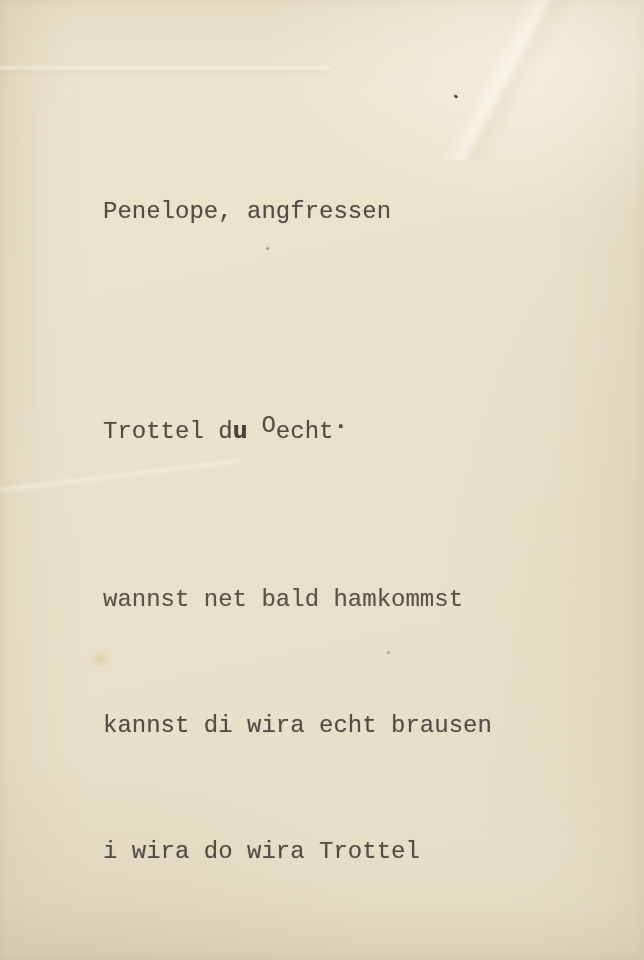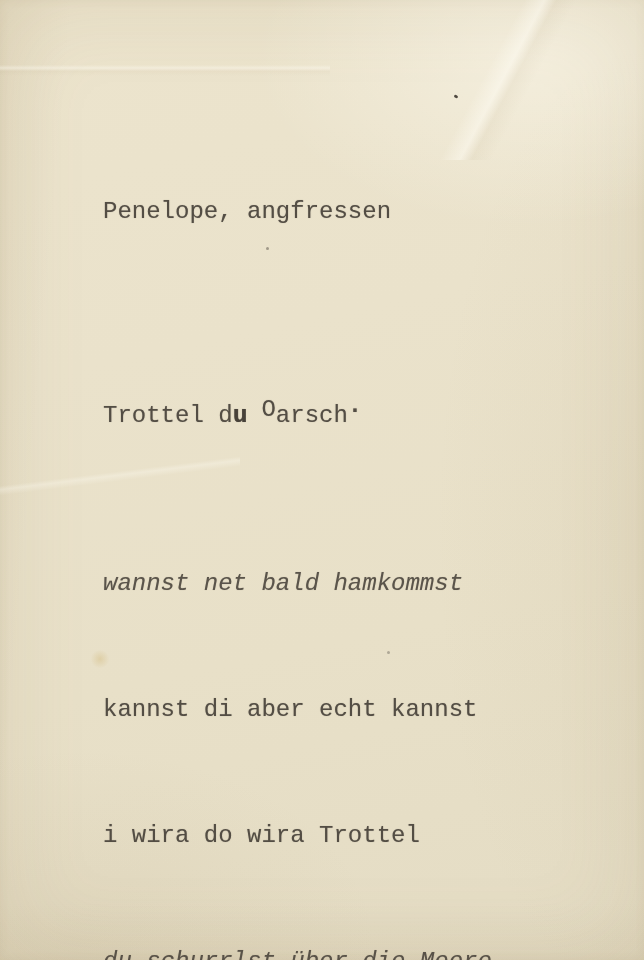--- a/index.html
+++ b/index.html
@@ -31,22 +31,22 @@
     left:0; top:440px; width:240px; height:70px;
     background: linear-gradient(173deg, transparent 46%, rgba(255,253,245,0.30) 50%, transparent 56%);
   }
   .poem {
     position:absolute; left:103px; top:107px;
     font-size:24px; line-height:42px; white-space:pre;
     color:rgba(70,64,56,0.88);
     text-shadow:0 0 1px rgba(70,64,56,0.35);
   }
   .line { position:relative; height:42px; }
-  .line:nth-child(3n) { opacity:0.95;font-style:italic; }
-  .title { margin-bottom:36px; }
+  .line:nth-child(3n) { opacity:0.95; }
+  .title { margin-bottom:52px; }
   .ot { font-weight:700; text-shadow:0.6px 0 currentColor, 0 0 1px rgba(70,64,56,0.4); }
   .raised { position:relative; top:-6px; }
   .rdot { position:relative; top:-5px; font-weight:700; }
   .speck { position:absolute; border-radius:50%; pointer-events:none; }
   .speck-top-right { left:454px; top:95px; width:4px; height:3px; background:rgba(50,45,38,0.85); transform:rotate(25deg); }
   .speck-under-du { left:266px; top:247px; width:3px; height:3px; background:rgba(70,64,56,0.45); }
   .speck-after-kummst { left:387px; top:651px; width:3px; height:3px; background:rgba(70,64,56,0.35); }
   .stain-spot { left:90px; top:650px; width:20px; height:18px;
     background:radial-gradient(circle, rgba(200,168,90,0.30), rgba(200,168,90,0.0) 70%); }
 </style>
@@ -55,24 +55,24 @@
 
 <div class="sheet">
   <div class="shading"></div>
   <div class="crease crease-top-right"></div>
   <div class="crease crease-left-top"></div>
   <div class="crease crease-mid-left"></div>
 
   <div class="poem">
     <div class="line title">Penelope, angfressen</div>
 
-    <div class="line"><span>Trottel d</span><span class="ot">u</span><span> </span><span class="raised">O</span><span>arsch</span><span class="rdot">·</span></div>
+    <div class="line"><span>Trottel d</span><span class="ot">u</span><span> </span><span class="raised">O</span><span>echt</span><span class="rdot">·</span></div>
 
     <div class="line">wannst net bald hamkommst</div>
-    <div class="line">kannst di aber echt kannst</div>
+    <div class="line">kannst di wira echt brausen</div>
     <div class="line">i wira do wira Trottel</div>
     <div class="line">du schurrlst über die Meere</div>
     
     
     
     
     
 
     
 

